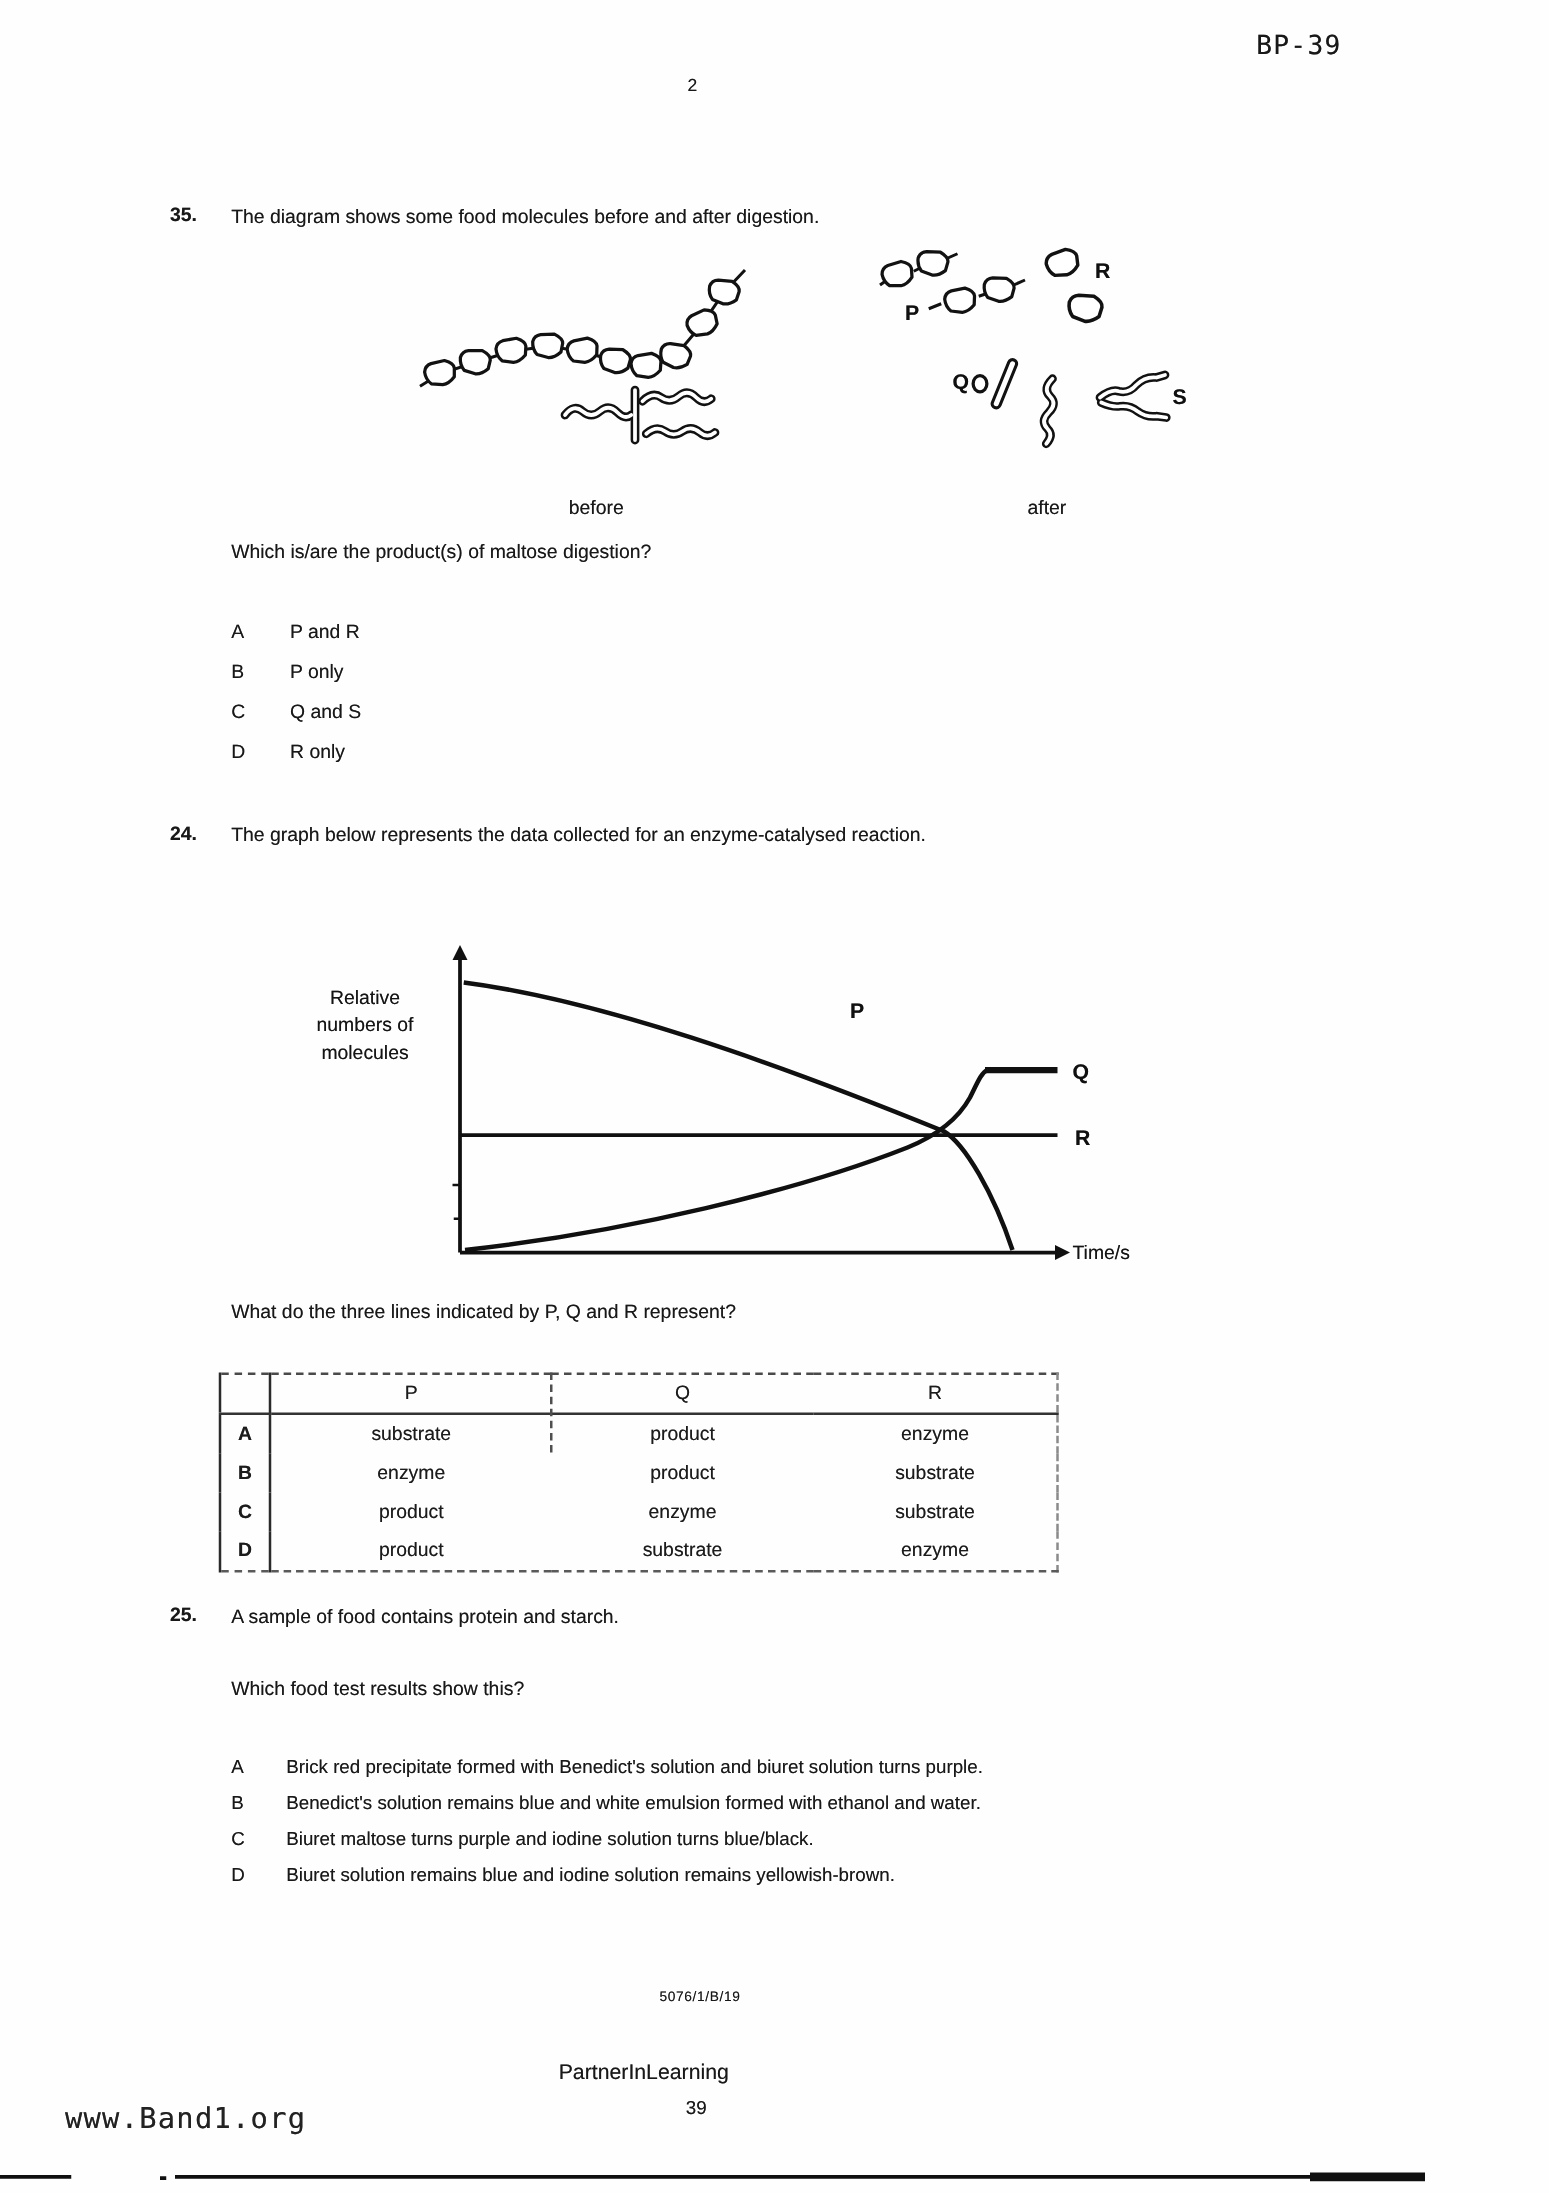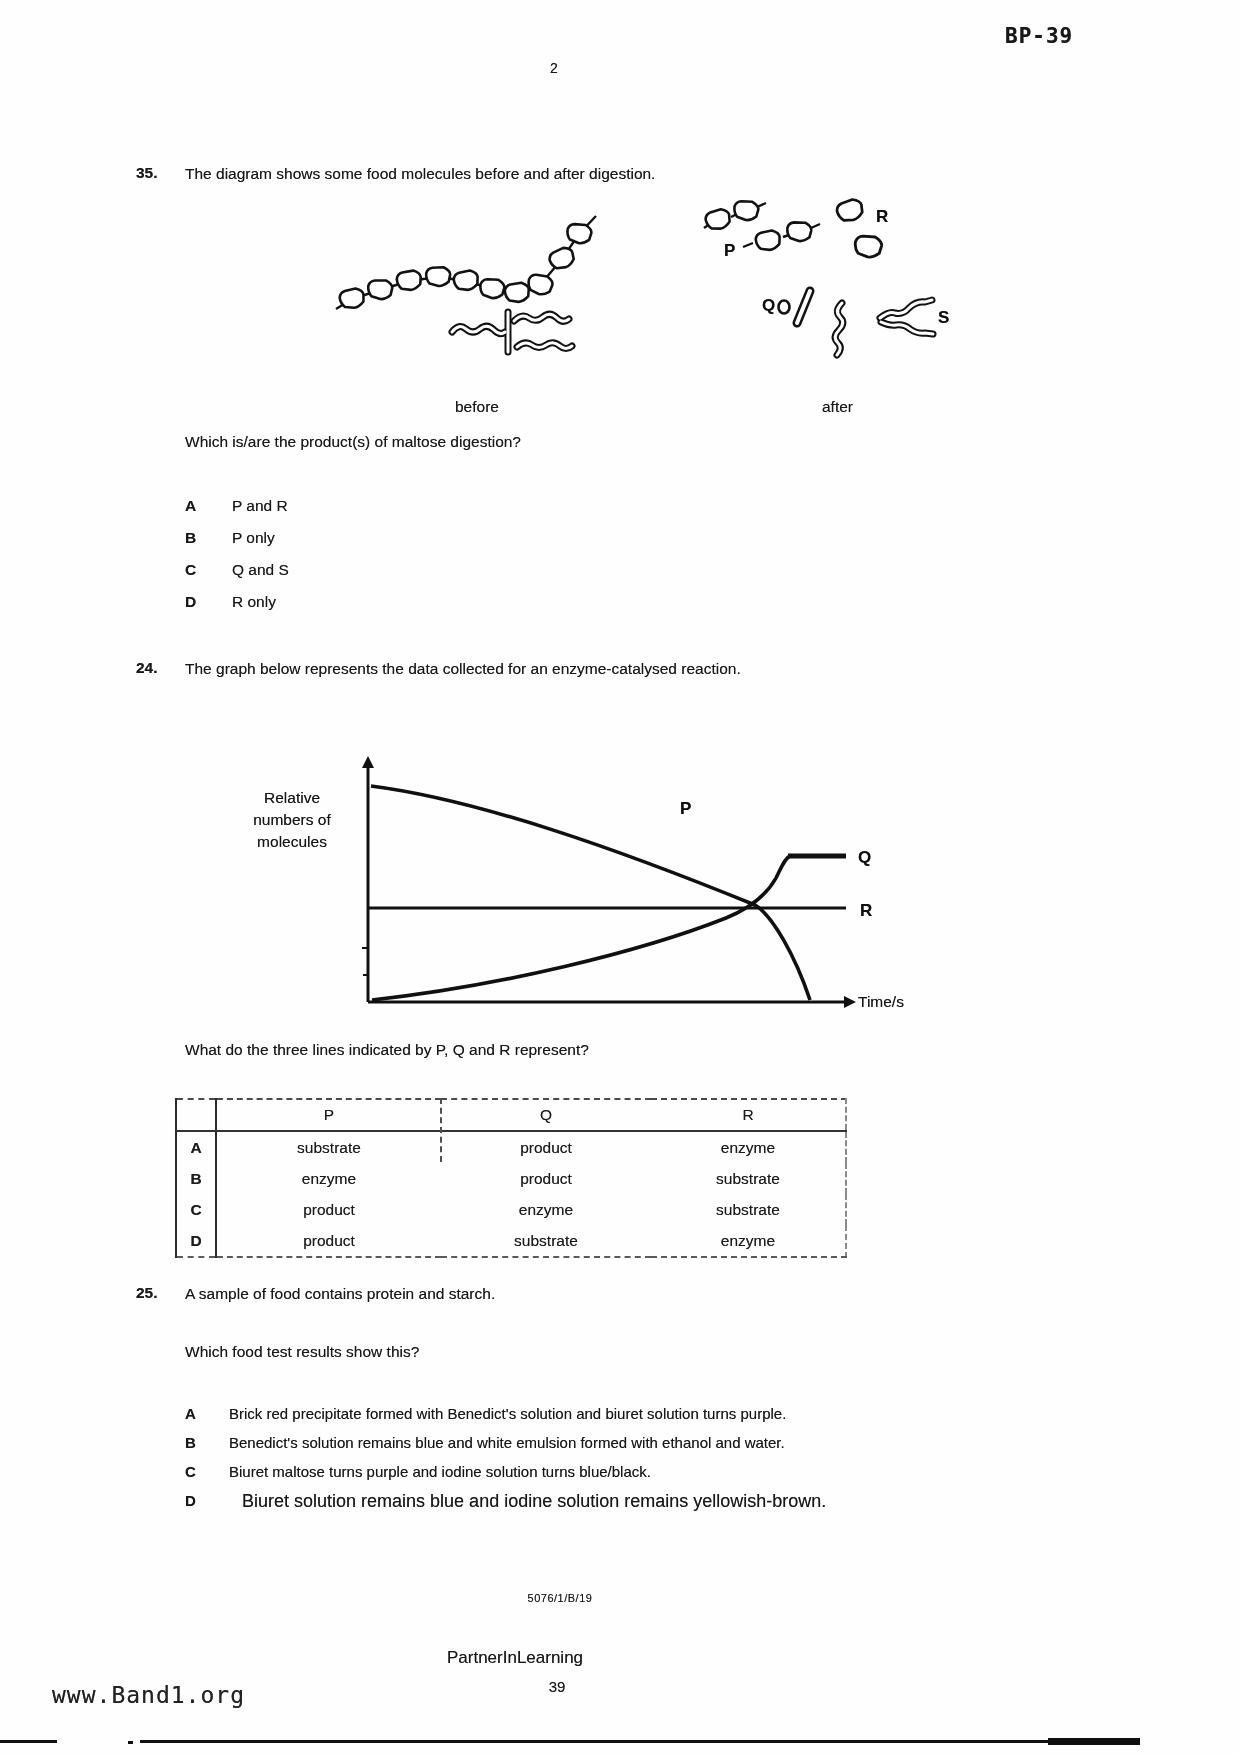--- a/index.html
+++ b/index.html
@@ -6,21 +6,21 @@
   body{
     width:1239px;height:1754px;position:relative;overflow:hidden;
     background:#fefefe;color:#181818;
     font-family:"Liberation Sans",sans-serif;
     text-shadow:0 0 0.5px rgba(10,10,10,0.55);
   }
   .abs{position:absolute;}
   .txt{font-size:15.5px;line-height:20px;white-space:nowrap;}
   .small{font-size:14px;}
   .tiny{font-size:11px;letter-spacing:0.5px;}
-  .bold{font-weight:bold;text-align:center;}
+  .bold{font-weight:normal;text-align:center;}
   .mono{font-family:"DejaVu Sans Mono","Liberation Mono",monospace;}
   .center{text-align:center;}
   .qnum{font-weight:bold;font-size:15.5px;}
   .figlabel{font-size:15.5px;}
   
   .tblwrap{position:absolute;left:175px;top:1098px;width:670px;height:154px;}
   table.qtable{
     border-collapse:collapse;table-layout:fixed;width:670px;
     font-size:15.5px;color:#1b1b1b;
     border-left:2px solid #2a2a2a;
@@ -211,21 +211,21 @@
 <div class="abs txt" style="left:185px;top:1284px;">A sample of food contains protein and starch.</div>
 <div class="abs txt" style="left:185px;top:1342px;">Which food test results show this?</div>
 
 <div class="abs txt bold" style="left:185px;top:1404px;font-size:15px;">A</div>
 <div class="abs txt" style="left:229px;top:1404px;font-size:15px;text-align:right;">Brick red precipitate formed with Benedict's solution and biuret solution turns purple.</div>
 <div class="abs txt bold" style="left:185px;top:1433px;font-size:15px;">B</div>
 <div class="abs txt" style="left:229px;top:1433px;font-size:15px;">Benedict's solution remains blue and white emulsion formed with ethanol and water.</div>
 <div class="abs txt bold" style="left:185px;top:1462px;font-size:15px;">C</div>
 <div class="abs txt" style="left:229px;top:1462px;font-size:15px;">Biuret maltose turns purple and iodine solution turns blue/black.</div>
 <div class="abs txt bold" style="left:185px;top:1491px;font-size:15px;">D</div>
-<div class="abs txt" style="left:229px;top:1491px;font-size:18px;margin-left:13px;">Biuret solution remains blue and iodine solution remains yellowish-brown.</div>
+<div class="abs txt" style="left:229px;top:1491px;font-size:15px;">Biuret solution remains blue and iodine solution remains yellowish-brown.</div>
 
 <div class="abs tiny center" style="left:430px;top:1592px;width:260px;text-align:center;">5076/1/B/19</div>
 <div class="abs center" style="left:365px;top:1648px;width:300px;font-size:17px;">PartnerInLearning</div>
 <div class="abs center" style="left:507px;top:1678px;width:100px;font-size:15px;">39</div>
 <div class="abs mono" style="left:52px;top:1682px;font-size:23px;letter-spacing:1px;color:#222;">www.Band1.org</div>
 
 <div class="mark" style="left:0;top:1740px;width:57px;height:3px;"></div>
 <div class="mark" style="left:128px;top:1741px;width:5px;height:3px;"></div>
 <div class="mark" style="left:140px;top:1740px;width:1000px;height:3px;"></div>
 <div class="mark" style="left:1048px;top:1738px;width:92px;height:7px;"></div>

